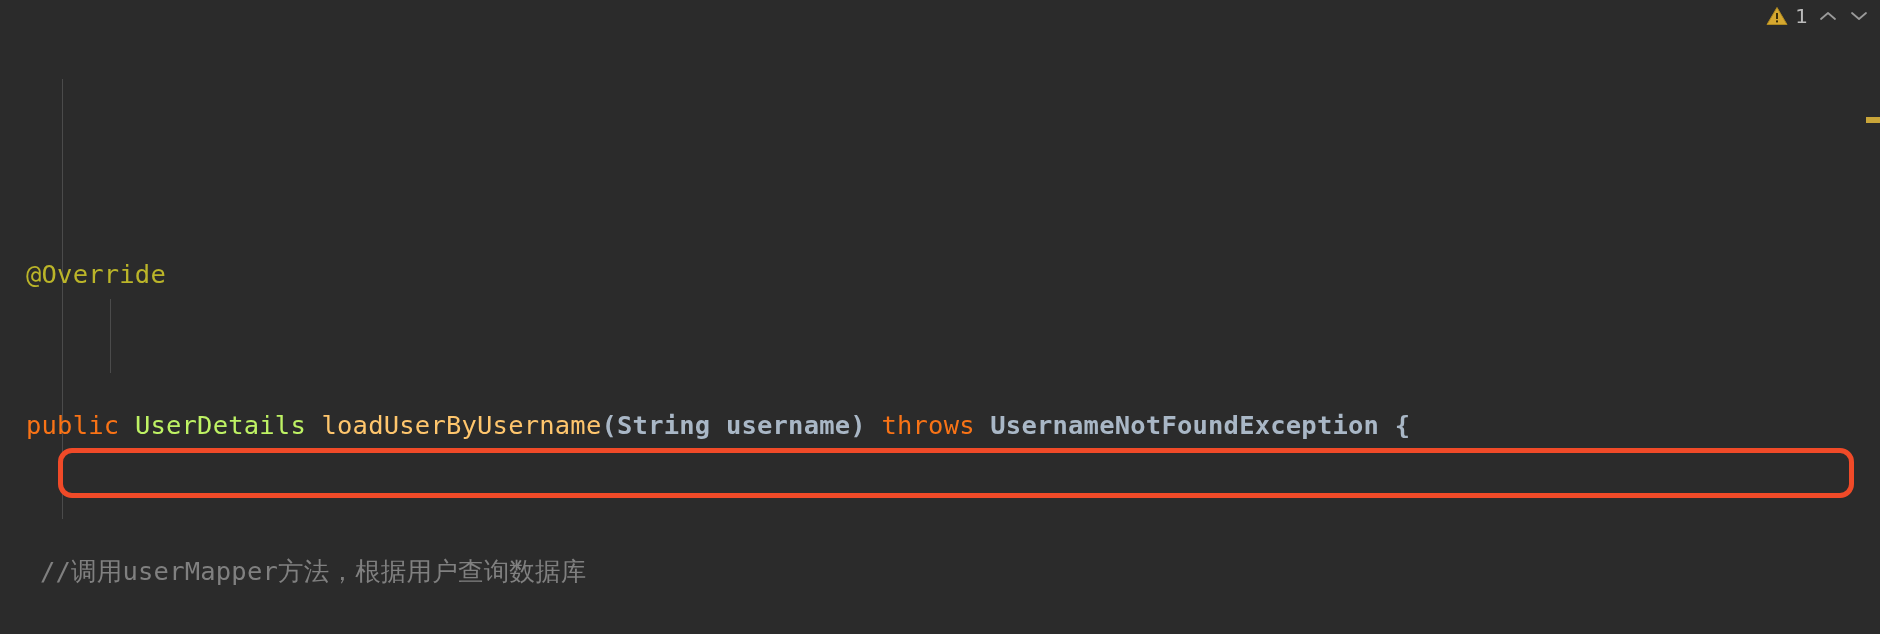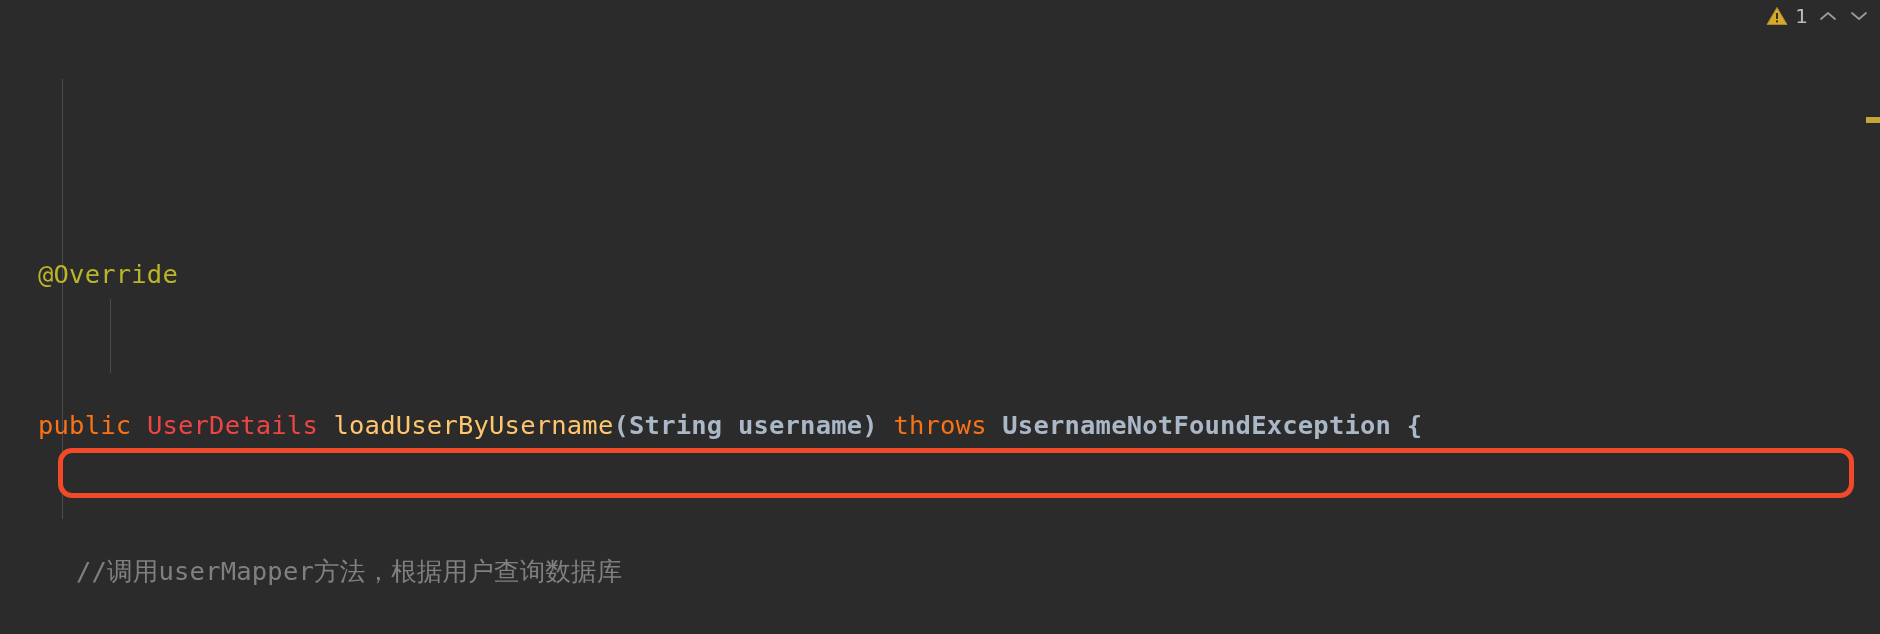--- a/index.html
+++ b/index.html
@@ -31,39 +31,39 @@
     font-size: 25.5px;
     line-height: 36.5px;
     letter-spacing: 0.2px;
     white-space: pre;
     color: #a9b7c6;
   }
 
   .line {
     position: relative;
     height: 36.5px;
-    padding-left: 38px;
+    padding-left: 26px;
     box-sizing: border-box;
     white-space: pre;
   }
 
   
   .guide {
     position: absolute;
     top: 0;
     width: 1px;
     background: #4b4b4b;
   }
   .guide.g1 { left: 62px; }
   .guide.g2 { left: 110px; }
 
   
   .kw     { color: #f97316; }           
   .ann    { color: #bbb529; }           
-  .type   { color: #ef4444; }
+  .type   { color: #bef264; }
   .mth    { color: #ffc66d; }           
   .cmt    { color: #808080; }           
   .pl     { color: #a9b7c6; font-weight: bold; }
 
   
   #annotation-box {
     position: absolute;
     left: 58px;
     top: 448px;
     width: 1796px;
@@ -121,21 +121,21 @@
   <div class="code">
 
     
     <div class="guide g1" style="top:79px;height:440px;"></div>
     <div class="guide g2" style="top:299px;height:74px;"></div>
 
     <div class="line" style="height:42px;"><span class="ann">@Override</span></div>
 
     <div class="line"><span class="kw">public</span><span class="type"> UserDetails </span><span class="mth">loadUserByUsername</span><span class="pl">(String username) </span><span class="kw">throws</span><span class="pl"> UsernameNotFoundException {</span></div>
 
-    <div class="line" style="padding-left:76px;"><span class="cmt">//调用userMapper方法，根据用户查询数据库</span></div>
+    <div class="line" style="padding-left:40px;"><span class="cmt">//调用userMapper方法，根据用户查询数据库</span></div>
 
     
 
     
 
     
 
     
 
     

